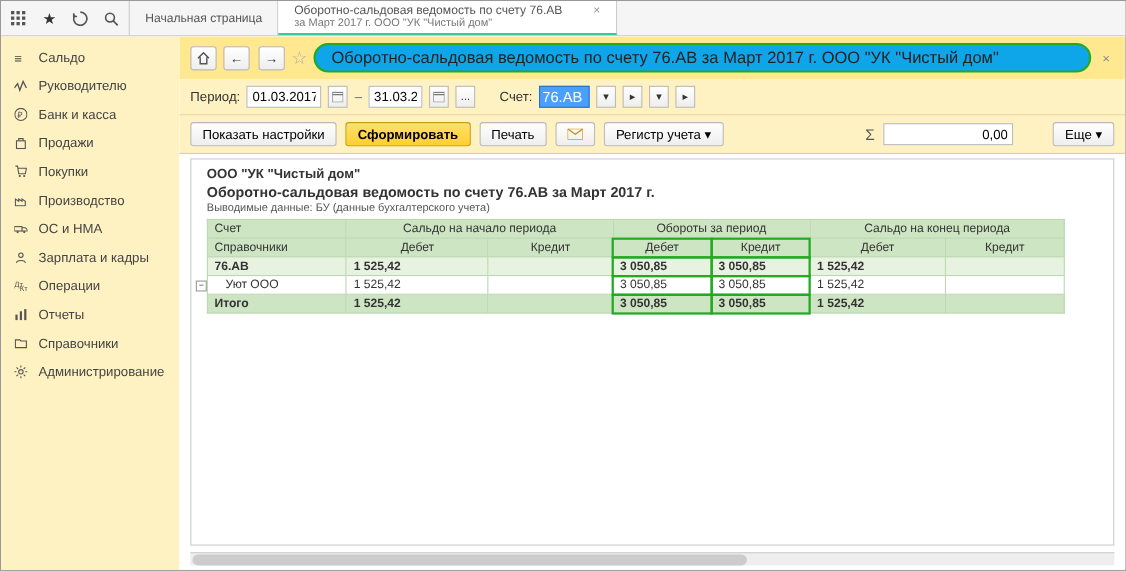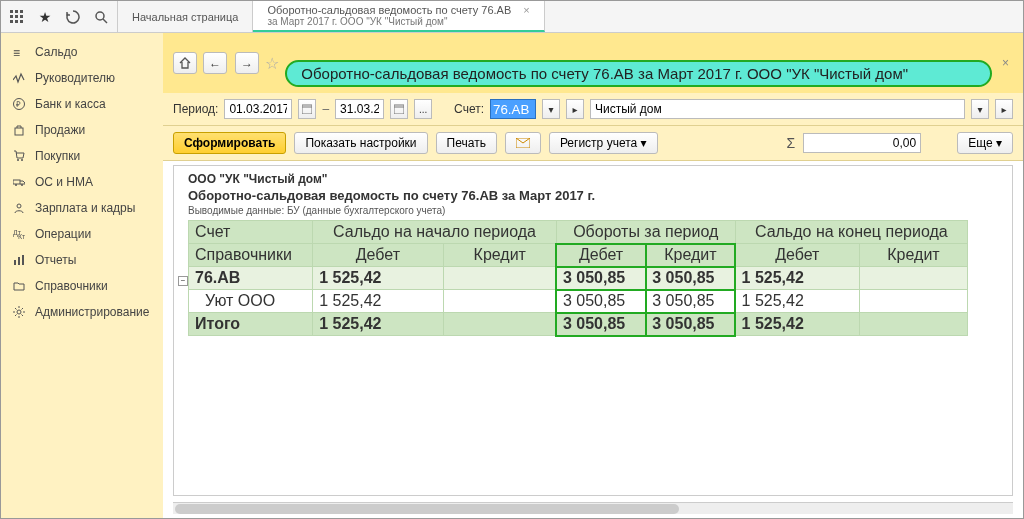--- a/index.html
+++ b/index.html
@@ -20,21 +20,21 @@
 .sidebar { width: 162px; background: #fff2c2; padding: 6px 0; overflow-y: auto; }
 .sidebar-item { display: flex; align-items: center; gap: 10px; padding: 6px 12px; font-size: 12px; color: #444; cursor: pointer; }
 .s-ico { width: 12px; height: 12px; display: inline-block; }
 
 .main { flex: 1; display: flex; flex-direction: column; background: #fff; overflow: hidden; }
 
 .hdr-row { display: flex; align-items: center; gap: 6px; padding: 6px 10px; background: #ffe88f; }
 .btn-sq { width: 24px; height: 22px; border: 1px solid #bbb; background: linear-gradient(#fff,#eee); border-radius: 3px; display:flex; align-items:center; justify-content:center; cursor:pointer; font-size:12px; }
 .btn-sq.sep { margin-right: 2px; }
 .star { font-size: 16px; color: #aaa; }
-.page-title { flex: 1; border: 2px solid #2a2; border-radius: 14px; padding: 3px 14px; font-size: 15px; color: #222; background: #5eead4; white-space: nowrap; overflow:hidden;margin-top:21px; }
+.page-title { flex: 1; border: 2px solid #2a2; border-radius: 14px; padding: 3px 14px; font-size: 15px; color: #222; background: #0ea5e9; white-space: nowrap; overflow:hidden; }
 .close-x { color: #888; cursor: pointer; padding: 0 4px; }
 
 .filters { display: flex; align-items: center; gap: 6px; padding: 6px 10px; background: #fff2c2; border-bottom: 1px solid #e0d090; font-size: 12px; }
 .filters .lbl { color: #333; }
 .inp { border: 1px solid #bbb; background: #fff; padding: 2px 4px; font-size: 12px; height: 20px; }
 .ico-b { width: 18px; height: 20px; border: 1px solid #bbb; background: linear-gradient(#fff,#eee); display:flex; align-items:center; justify-content:center; cursor:pointer; font-size:10px; }
 .acct-inp { width: 46px; background: #4aa0ff; color: #fff; border: 1px solid #2a70c0; padding: 2px 2px; height:20px; }
 .org-inp { flex: 1; min-width: 100px; }
 .dash { color: #666; }
 
@@ -44,21 +44,21 @@
 .sum-inp { width: 118px; text-align: right; }
 .spacer { flex: 1; }
 .sigma { font-size: 14px; color: #555; }
 
 .report { flex: 1; margin: 4px 10px 6px; border: 1px solid #ccc; overflow: auto; background: #fff; position: relative; }
 .rep-inner { padding: 6px 14px; }
 .org-title { font-weight: bold; font-size: 12px; }
 .rep-title { font-weight: bold; font-size: 13px; margin-top: 2px; }
 .rep-sub { font-size: 10px; color: #555; margin-top: 2px; }
 
-table.tbl { border-collapse: collapse; margin-top: 4px; width: 780px; font-size: 16px; }
+table.tbl { border-collapse: collapse; margin-top: 4px; width: 780px; font-size: 11px; }
 .tbl th, .tbl td { border: 1px solid #bcd8b0; padding: 2px 6px; text-align: left; }
 .tbl th { background: #cde5c2; text-align: center; font-weight: normal; }
 .tbl .hdr2 th { background: #cde5c2; }
 .tbl td.lcol { text-align: left; }
 .tbl tr.row-acct { background: #e8f2e0; font-weight: bold; }
 .tbl tr.row-sub { background: #fff; }
 .tbl tr.row-total { background: #cde5c2; font-weight: bold; }
 .hl { outline: 2px solid #2a2; outline-offset: -1px; }
 .exp { position: absolute; left: 4px; margin-top: 60px; width:10px; height:10px; border:1px solid #999; font-size:8px; line-height:8px; text-align:center; background:#fff; cursor:pointer; }
 
@@ -98,21 +98,21 @@
             <circle cx="6" cy="6" r="4" fill="none" stroke="#555" stroke-width="1.5"></circle>
             <line x1="9" y1="9" x2="13" y2="13" stroke="#555" stroke-width="1.5"></line>
           </svg>
         </span>
     </div>
     <div class="tabs">
       <div class="tab">
           <span>Начальная страница</span>
         </div>
       <div class="tab active">
-        <div style="display:flex; gap:4px;">
+        <div style="display:flex; gap:20px;">
           <div>
             <div>Оборотно-сальдовая ведомость по счету 76.АВ</div>
             <div class="l2">за Март 2017 г. ООО "УК "Чистый дом"</div>
           </div>
           <span class="close">×</span>
         </div>
       </div>
     </div>
   </div>
 
@@ -150,20 +150,28 @@
         </div>
       <div class="sidebar-item">
           <span class="s-ico">
             <svg width="12" height="12">
               <path d="M1 1h2l1 7h6l1-5H3" fill="none" stroke="#555"></path>
               <circle cx="5" cy="10" r="1" fill="#555"></circle>
               <circle cx="9" cy="10" r="1" fill="#555"></circle>
             </svg>
           </span>
           <span>Покупки</span>
+        </div>
+      <div class="sidebar-item">
+          <span class="s-ico">
+            <svg width="12" height="12">
+              <path d="M1 11V5l3 2V5l3 2V5l3 2v4z" fill="none" stroke="#555"></path>
+            </svg>
+          </span>
+          <span>Производство</span>
         </div>
       <div class="sidebar-item">
           <span class="s-ico">
             <svg width="12" height="12">
               <rect x="0" y="4" width="7" height="4" fill="none" stroke="#555"></rect>
               <path d="M7 5h3l2 2v1H7" fill="none" stroke="#555"></path>
               <circle cx="3" cy="9" r="1" fill="#555"></circle>
               <circle cx="9" cy="9" r="1" fill="#555"></circle>
             </svg>
           </span>
@@ -246,28 +254,27 @@
               <rect x="0" y="1" width="10" height="9" fill="none" stroke="#777"></rect>
               <line x1="0" y1="3" x2="10" y2="3" stroke="#777"></line>
             </svg>
           </span>
         <span class="ico-b">...</span>
         <span style="width:10px"></span>
         <span class="lbl">Счет:</span>
         <input class="acct-inp" value="76.АВ" style="">
         <span class="ico-b">▾</span>
         <span class="ico-b">▸</span>
-        <input class="inp org-inp" value="Чистый дом" style="">
         <span class="ico-b">▾</span>
         <span class="ico-b">▸</span>
       </div>
 
       <div class="toolbar">
+        <button class="btn">Показать настройки</button>
         <button class="btn primary">Сформировать</button>
-        <button class="btn">Показать настройки</button>
         <button class="btn">Печать</button>
         <button class="btn">
             <svg width="14" height="10">
               <rect x="0" y="0" width="14" height="10" fill="none" stroke="#c80"></rect>
               <path d="M0 0l7 5 7-5" fill="none" stroke="#c80"></path>
             </svg>
           </button>
         <button class="btn"><span>Регистр учета</span>&nbsp;▾</button>
         <span class="spacer"></span>
         <span class="sigma">Σ</span>

